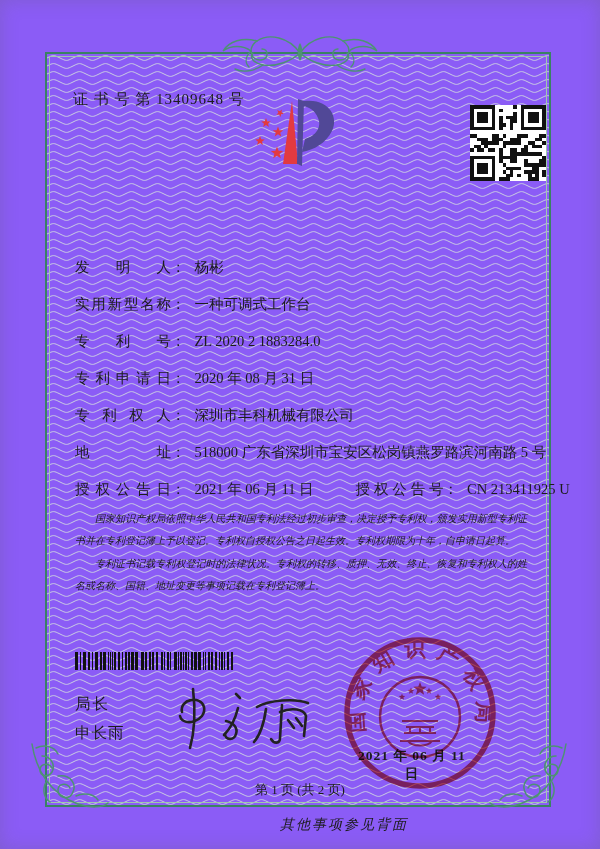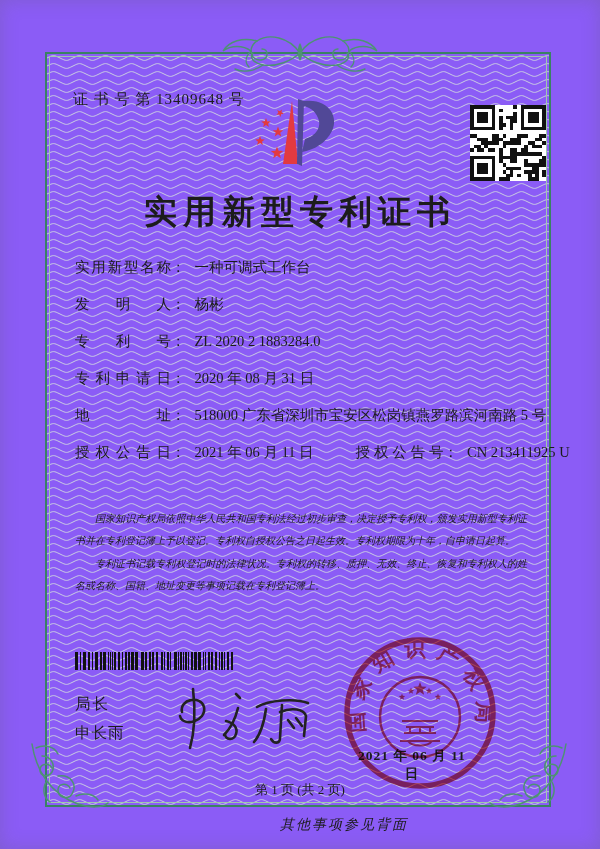--- a/index.html
+++ b/index.html
@@ -244,34 +244,36 @@
       <rect x="1" y="1" width="5" height="5" fill="#fff"></rect>
       <rect x="2" y="2" width="3" height="3" fill="#111"></rect>
       <rect x="14" y="0" width="7" height="7" fill="#111"></rect>
       <rect x="15" y="1" width="5" height="5" fill="#fff"></rect>
       <rect x="16" y="2" width="3" height="3" fill="#111"></rect>
       <rect x="0" y="14" width="7" height="7" fill="#111"></rect>
       <rect x="1" y="15" width="5" height="5" fill="#fff"></rect>
       <rect x="2" y="16" width="3" height="3" fill="#111"></rect>
     </svg>
 
-  <div class="abs title">实用新型专利证书</div>
 
   <div class="abs rows">
     <div class="row">
+      <span class="flabel">发明人</span><span class="colon">：</span><span>杨彬</span>
+    </div>
+    <div class="row">
       <span class="flabel">实用新型名称</span><span class="colon">：</span><span>一种可调式工作台</span>
     </div>
     <div class="row">
-      <span class="flabel">发明人</span><span class="colon">：</span><span>杨彬</span>
-    </div>
-    <div class="row">
       <span class="flabel">专利号</span><span class="colon">：</span><span>ZL 2020 2 1883284.0</span>
     </div>
     <div class="row">
       <span class="flabel">专利申请日</span><span class="colon">：</span><span>2020 年 08 月 31 日</span>
+    </div>
+    <div class="row">
+      <span class="flabel">专利权人</span><span class="colon">：</span><span>深圳市丰科机械有限公司</span>
     </div>
     <div class="row">
       <span class="flabel">地址</span><span class="colon">：</span><span>518000 广东省深圳市宝安区松岗镇燕罗路滨河南路 5 号</span>
     </div>
     <div class="row">
       <span class="flabel">授权公告日</span><span class="colon">：</span><span>2021 年 06 月 11 日</span><span class="pair2"><span class="flabel">授权公告号</span><span class="colon">：</span><span>CN 213411925 U</span></span>
     </div>
   </div>
 
   <div class="abs legal">

